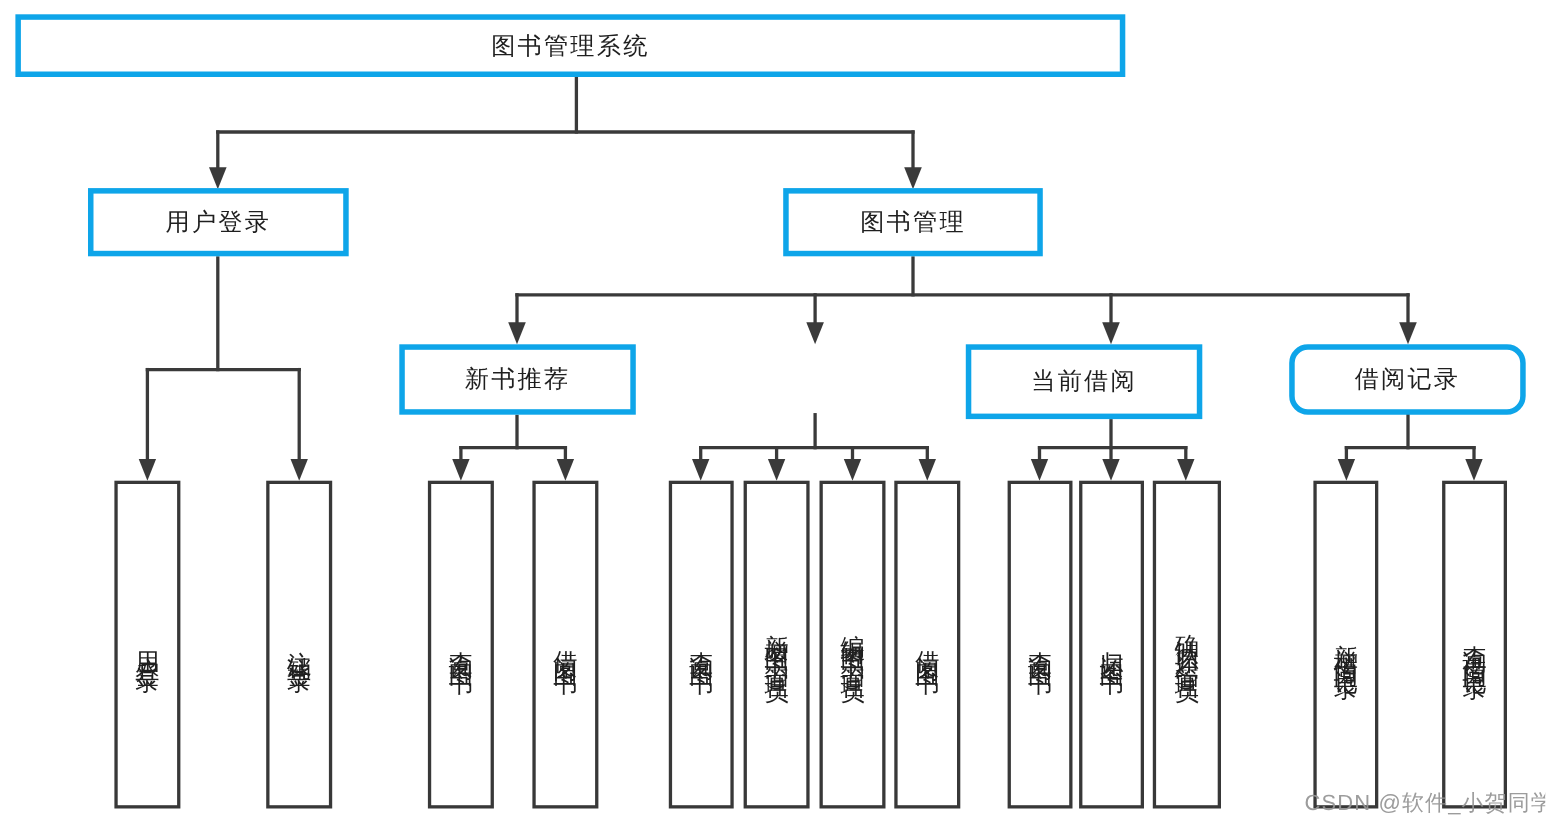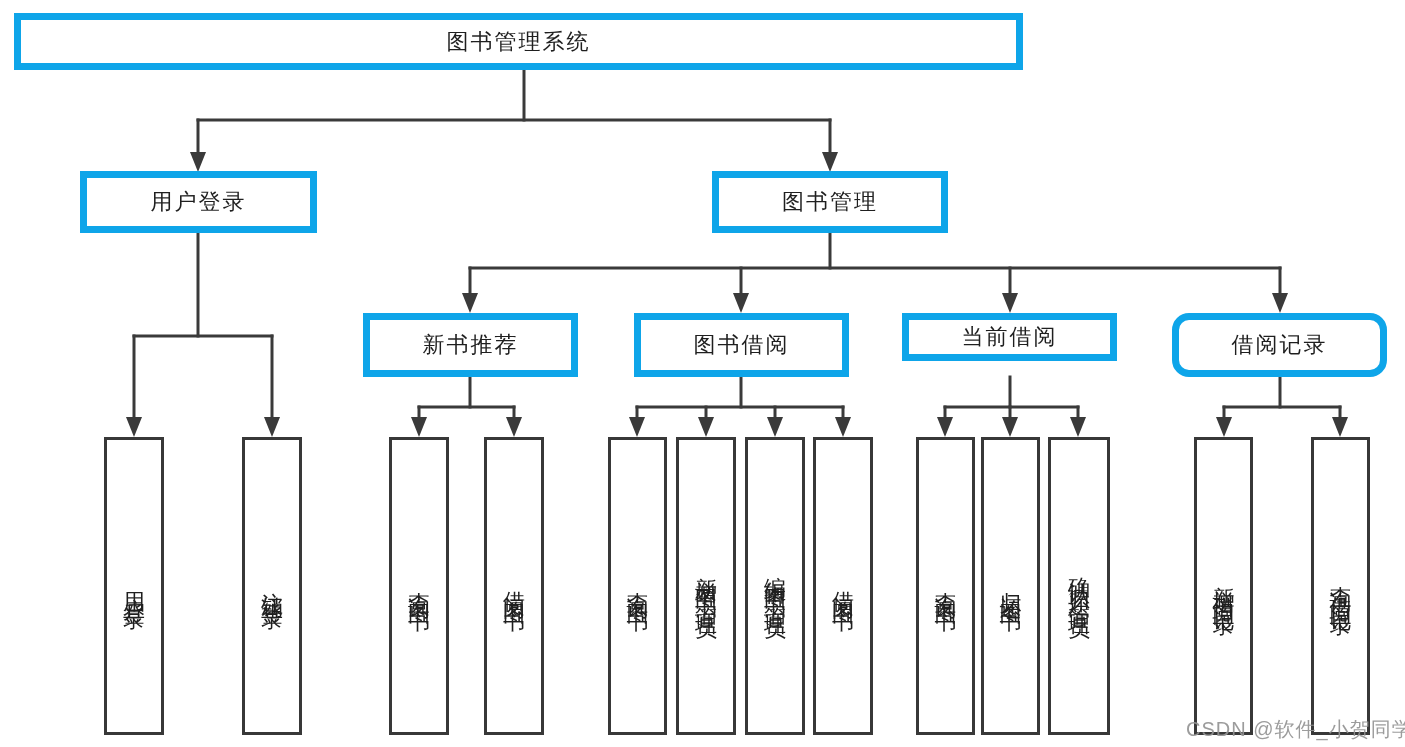--- a/index.html
+++ b/index.html
@@ -19,21 +19,21 @@
   .connectors {
     position: absolute;
     left: 0;
     top: 0;
     z-index: 1;
   }
   .node {
     position: absolute;
     box-sizing: border-box;
     background: #ffffff;
-    border: 7px solid #0ea5e9;
+    border: 5px solid #0ea5e9;
     display: flex;
     align-items: center;
     justify-content: center;
     z-index: 2;
   }
   .node .label {
     color: #1f1f1f;
     font-size: 22px;
     letter-spacing: 2px;
     white-space: nowrap;
@@ -145,24 +145,21 @@
   <div class="node" style="left:80px; top:171px; width:237px; height:62px;">
     <span class="label">用户登录</span>
   </div>
   <div class="node" style="left:363px; top:313px; width:215px; height:64px;">
     <span class="label">新书推荐</span>
   </div>
 
   <div class="node" style="left:712px; top:171px; width:236px; height:62px;">
     <span class="label">图书管理</span>
   </div>
-  <div class="node" style="left:634px; top:313px; width:215px; height:64px;">
-    <span class="label">图书借阅</span>
-  </div>
-  <div class="node" style="left:902px; top:313px; width:215px; height:48px;">
+  <div class="node" style="left:878px; top:313px; width:215px; height:68px;">
     <span class="label">当前借阅</span>
   </div>
   <div class="node" style="left:1172px; top:313px; width:215px; height:64px;border-radius:17px;">
     <span class="label">借阅记录</span>
   </div>
 
   <div class="leaf" style="left:104px; width:60px;">
     <span class="label">用户登录</span>
   </div>
   <div class="leaf" style="left:242px; width:60px;">

